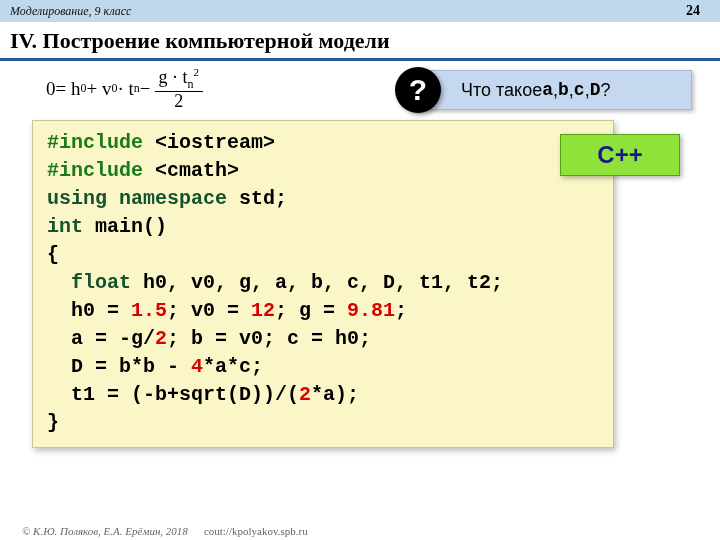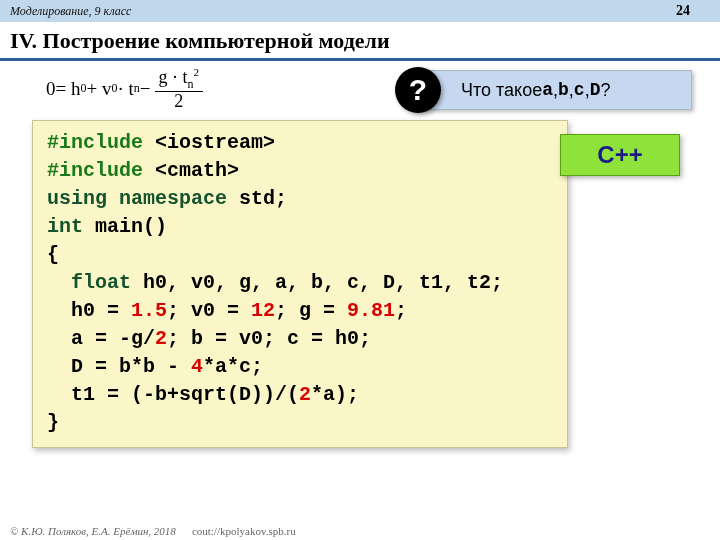--- a/index.html
+++ b/index.html
@@ -9,21 +9,21 @@
     background: #fff;
     overflow: hidden;
     position: relative;
   }
   .header-strip {
     background: #c0d8ec;
     height: 22px;
     display: flex;
     align-items: center;
     justify-content: space-between;
-    padding: 0 30px 0 10px;
+    padding: 0 20px 0 10px;
     font-size: 12px;
     font-style: italic;
     color: #111;
   }
   .page-num {
     font-style: normal;
     font-weight: bold;
     font-size: 14px;
     color: #000;
   }
@@ -82,21 +82,21 @@
     font-weight: bold;
     font-family: Arial, sans-serif;
     display: flex;
     align-items: center;
     justify-content: center;
     box-shadow: 2px 2px 4px rgba(0,0,0,.35);
   }
   .codebox {
     position: absolute;
     left: 32px; top: 120px;
-    width: 536px;
+    width: 582px;
     background: #faf6c8;
     border: 1px solid #c9c58f;
     box-shadow: 2px 3px 6px rgba(0,0,0,.25);
     padding: 8px 14px 10px 14px;
     font-family: 'Courier New', monospace;
     font-size: 20px;
     font-weight: bold;
     line-height: 28px;
     color: #000;
   }
@@ -120,21 +120,21 @@
     color: #1a1a88;
   }
   .footer {
     position: absolute;
     left: 0; bottom: 0;
     width: 100%;
     height: 18px;
     display: flex;
     align-items: center;
     gap: 16px;
-    padding-left: 10px;
+    padding-left: 22px;
     font-size: 11px;
     color: #666;
     font-style: italic;
     margin-top: 12px;
   }
   .footer .url { font-style: normal; }
 </style>
 </head>
 <body>
 

